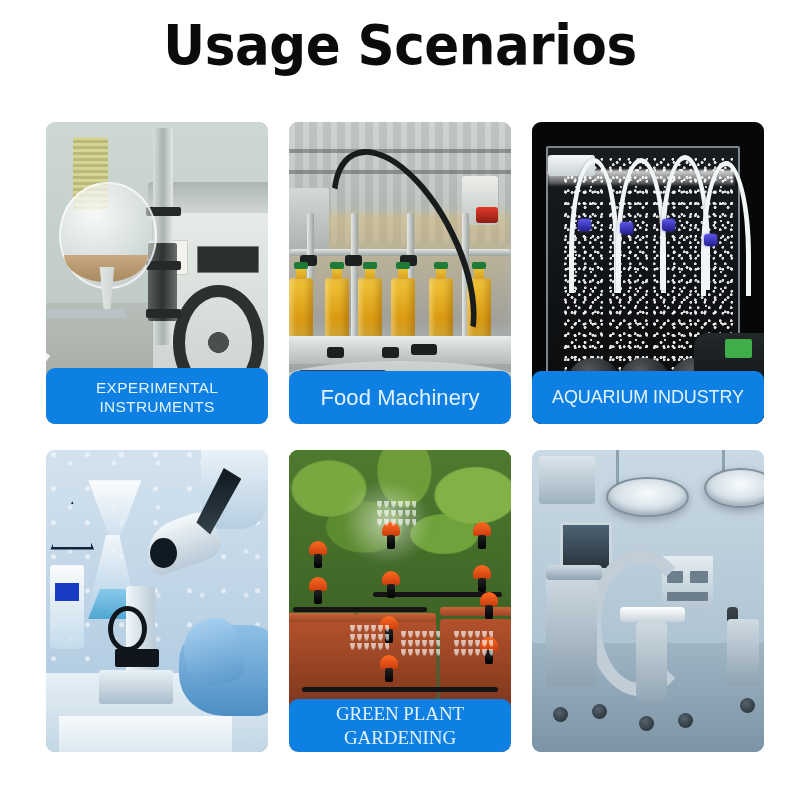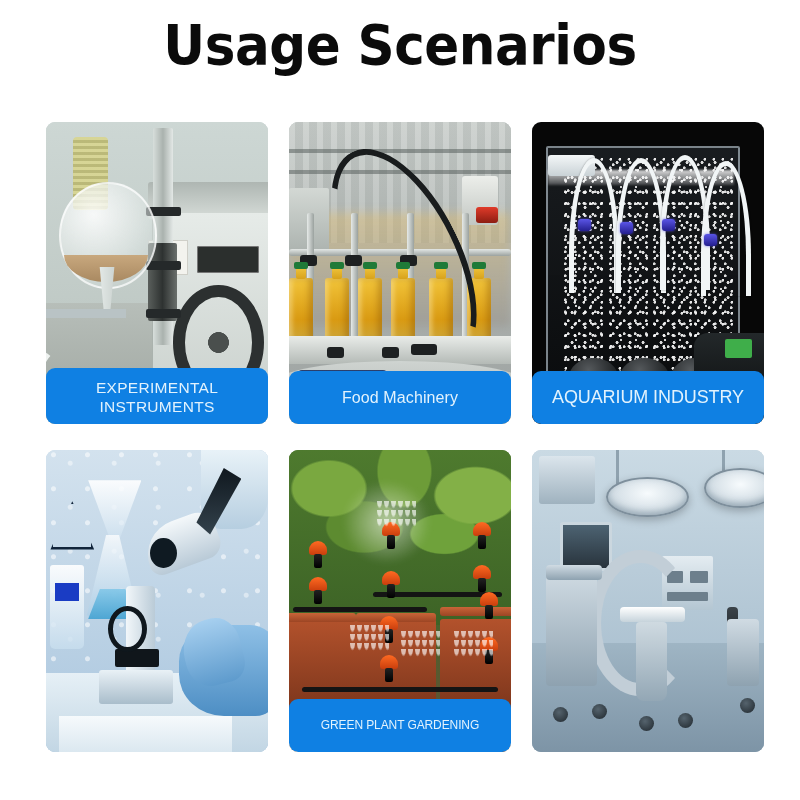--- a/index.html
+++ b/index.html
@@ -89,23 +89,23 @@
 
   .label-text {
     font-family: "Liberation Sans", sans-serif;
     font-weight: 400;
     font-size: 17px;
     line-height: 1.25;
     color: #e2f2fd;
     letter-spacing: 0.2px;
     white-space: pre-line;
   }
-  .label-text.mixed   { font-size: 16px; letter-spacing: 0.1px; }
+  .label-text.mixed   { font-size: 22px; letter-spacing: 0.1px; }
   .label-text.wide    { font-size: 18px; letter-spacing: -0.1px; text-align: right; }
-  .label-text.narrow  { font-size: 12px; letter-spacing: -0.1px; }
+  .label-text.narrow  { font-size: 19px; letter-spacing: -0.1px; font-family: Liberation Serif, serif; }
   .label-text.two     { font-size: 15.5px; letter-spacing: 0.3px; }
 
   
 
   
   .lab1 {
     background:
       linear-gradient(180deg,#cfd8d6 0%, #c3ccc9 45%, #b9c2bd 100%);
   }
   .lab1 .wall {

